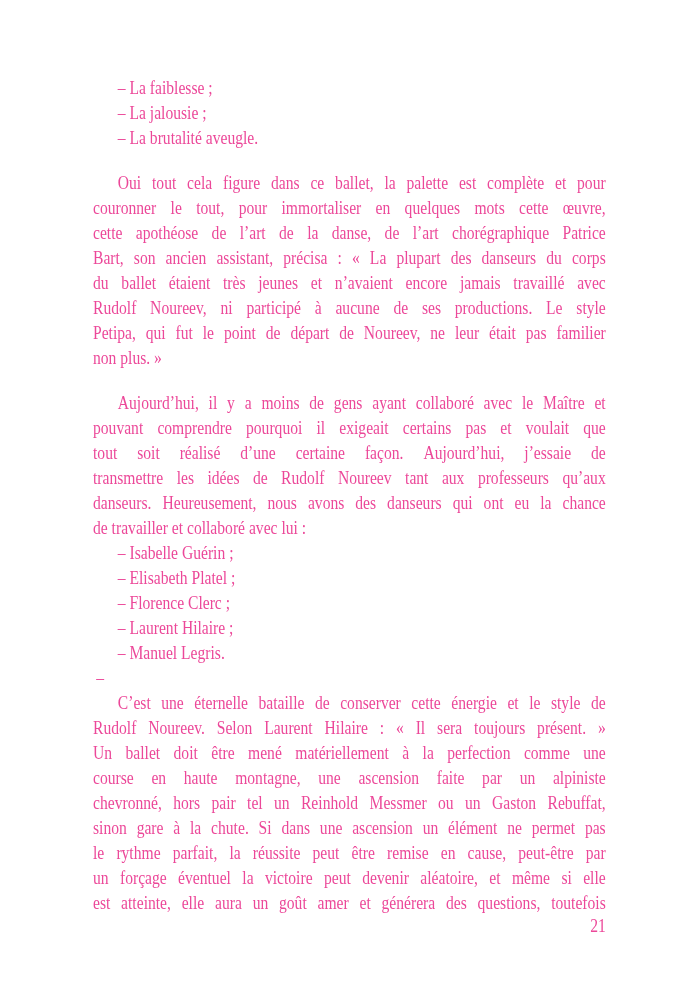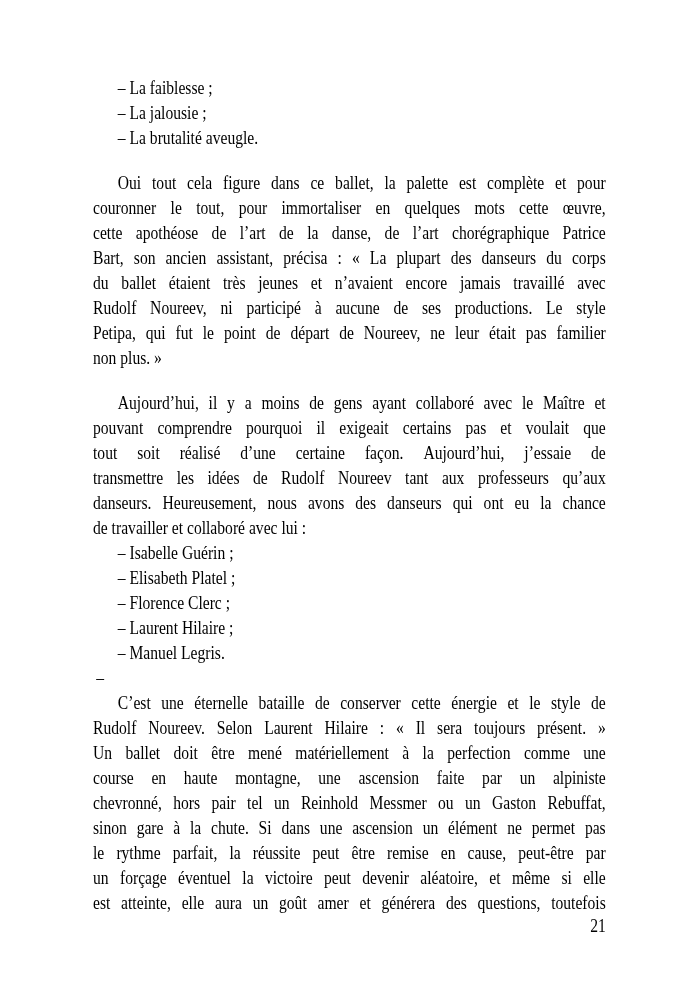--- a/index.html
+++ b/index.html
@@ -7,21 +7,21 @@
     padding: 0;
     background: #ffffff;
   }
   .page {
     position: relative;
     width: 700px;
     height: 992px;
     background: #ffffff;
     overflow: hidden;
     font-family: "Liberation Serif", serif;
-    color: #000000;
+    color: #ec4899;
   }
   
   .textcol {
     position: absolute;
     left: 93px;
     top: 75px;
     width: 641px;
     transform: scaleX(0.8);
     transform-origin: left top;
     font-size: 19.5px;

